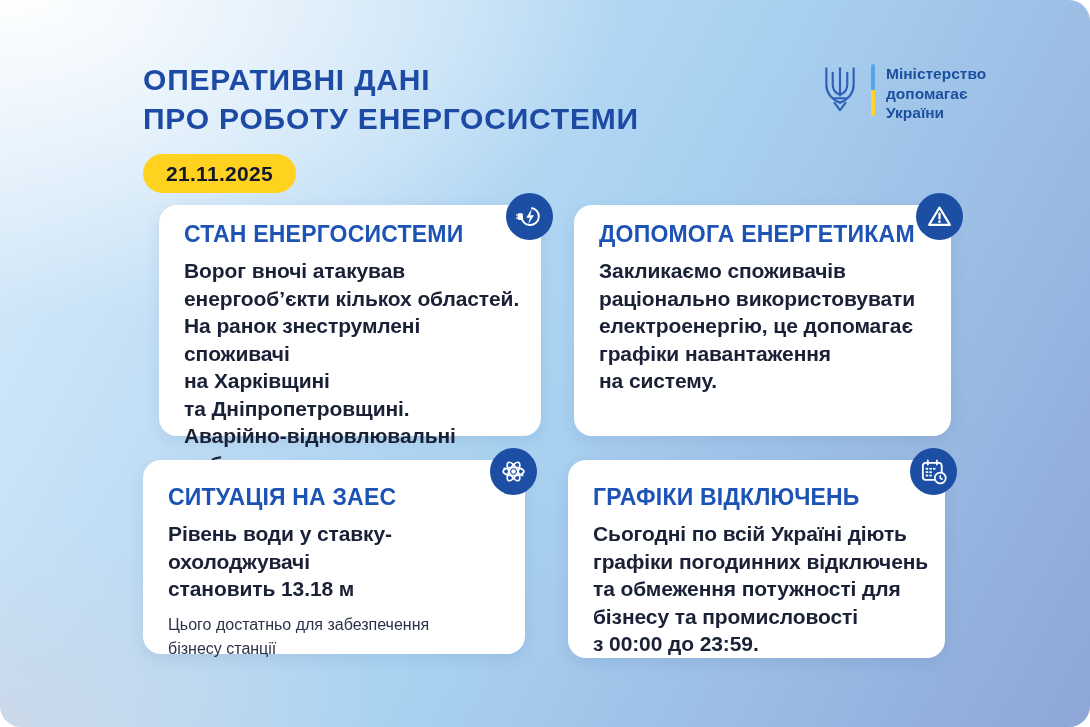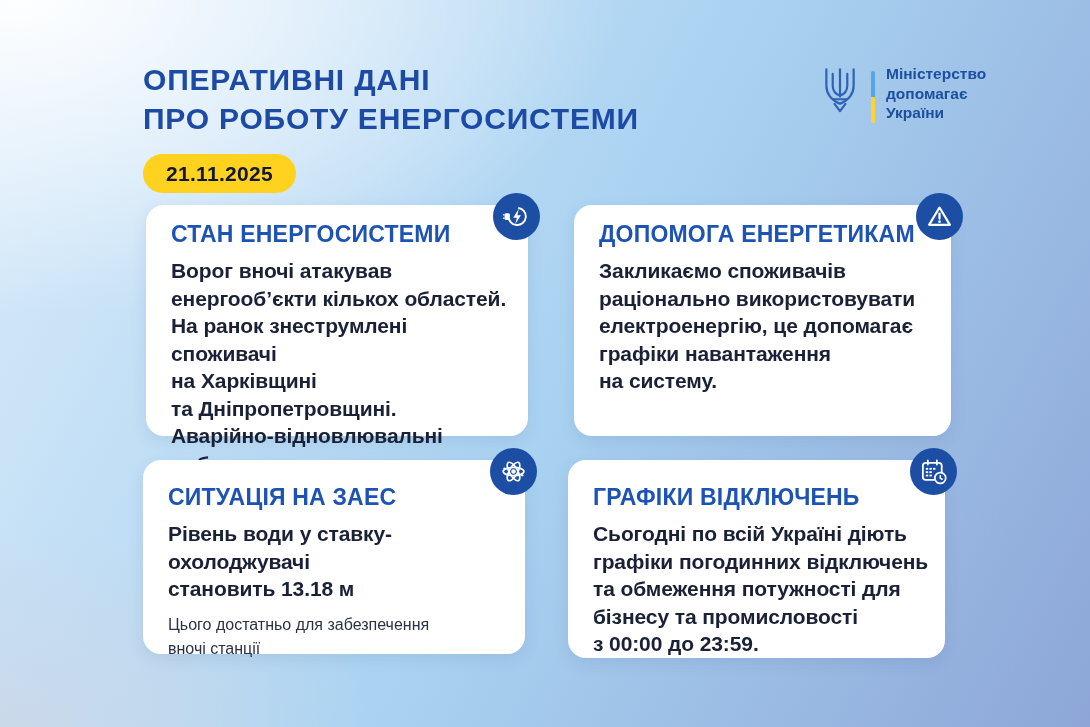--- a/index.html
+++ b/index.html
@@ -3,31 +3,32 @@
 <meta charset="utf-8">
 <style>
   html,body{margin:0;padding:0;}
   body{font-family:"Liberation Sans", sans-serif; -webkit-font-smoothing:antialiased;}
   .canvas{
     position:relative; width:1090px; height:727px; overflow:hidden;
     background:
       radial-gradient(95% 75% at 2% 0%, rgba(255,255,255,0.95) 0%, rgba(255,255,255,0) 58%),
       radial-gradient(55% 45% at 0% 100%, rgba(204,216,232,0.85) 0%, rgba(204,216,232,0) 62%),
       linear-gradient(118deg, #d9ebfa 0%, #a9d2f1 52%, #8da6d7 100%);
+    border-radius: 21px;
   }
   .page-title{
     position:absolute; left:143px; top:60px;
     color:#1c4aa5; font-size:30px; font-weight:700; letter-spacing:0.8px; line-height:39px;
   }
   .date-badge{
     position:absolute; left:143px; top:154px; height:39px; padding:0 23px;
     display:inline-flex; align-items:center; background:#ffd21f; border-radius:21px;
     color:#13172a; font-size:21px; font-weight:700; letter-spacing:0.3px;
   }
-  .logo{ position:absolute; left:820px; top:64px; display:flex; align-items:flex-end; gap:11px; }
+  .logo{ position:absolute; left:820px; top:64px; display:flex; align-items:flex-start; gap:11px; }
   .logo-divider{
     width:4px; height:52px; border-radius:2px;
     background:linear-gradient(to bottom, #55a5e8 0%, #55a5e8 50%, #ffd32a 50%, #ffd32a 100%);
   }
   .logo-text{ color:#1c4f9f; font-size:15.5px; font-weight:700; line-height:19.5px; }
   .card{
     position:absolute; background:#ffffff; border-radius:18px;
     box-shadow:0 5px 16px rgba(40,70,130,0.10);
   }
   .card-inner{ padding:16px 16px 0 25px; }
@@ -39,21 +40,21 @@
   .icon-badge svg{ width:29px; height:29px; display:block; }
   .card-title{ font-size:23px; font-weight:700; color:#1d53b4; letter-spacing:0.2px; white-space:nowrap; }
   .card-body{
     margin-top:9px; font-size:21px; font-weight:700; color:#1a2036;
     line-height:27.5px; white-space:pre-line; letter-spacing:-0.1px;
   }
   .card-note{
     margin-top:10px; font-size:16px; font-weight:400; color:#2b3248;
     line-height:24px; white-space:pre-line;
   }
-  #card-energy-state{ left:146px; top:205px; width:382px; height:231px; }
+  #card-energy-state{ left:159px; top:205px; width:382px; height:231px; }
   #card-help-energy{ left:568px; top:205px; width:377px; height:231px;margin-left:6px; }
   #card-znpp{ left:143px; top:460px; width:382px; height:194px; }
   #card-schedules{ left:568px; top:460px; width:377px; height:198px; }
 </style>
 </head>
 <body>
 
 <div class="canvas">
 
   <div class="page-title">
@@ -131,21 +132,21 @@
         <circle cx="12" cy="12" r="1.9" fill="#fff" stroke="none"></circle>
         <circle cx="4.6" cy="9.6" r="1" fill="#fff" stroke="none"></circle>
         <circle cx="19.2" cy="15" r="1" fill="#fff" stroke="none"></circle>
       </svg>
     </div>
     <div class="card-inner pad-lg">
       <div class="card-title">СИТУАЦІЯ НА ЗАЕС</div>
       <div class="card-body">Рівень води у ставку-охолоджувачі
 становить 13.18 м</div>
       <div class="card-note">Цього достатньо для забезпечення
-вночі станції</div>
+бізнесу станції</div>
     </div>
   </div>
 
   <div class="card" id="card-schedules">
     <div class="icon-badge">
       <svg viewBox="0 0 24 24" fill="none" stroke="#fff" stroke-width="1.5">
         <rect x="3.2" y="4.8" width="15.6" height="14.2" rx="2.4"></rect>
         <path d="M7.3 2.8 v3.4 M14.8 2.8 v3.4" stroke-linecap="round"></path>
         <g fill="#fff" stroke="none">
           <rect x="5.6" y="9" width="2" height="1.5"></rect>

